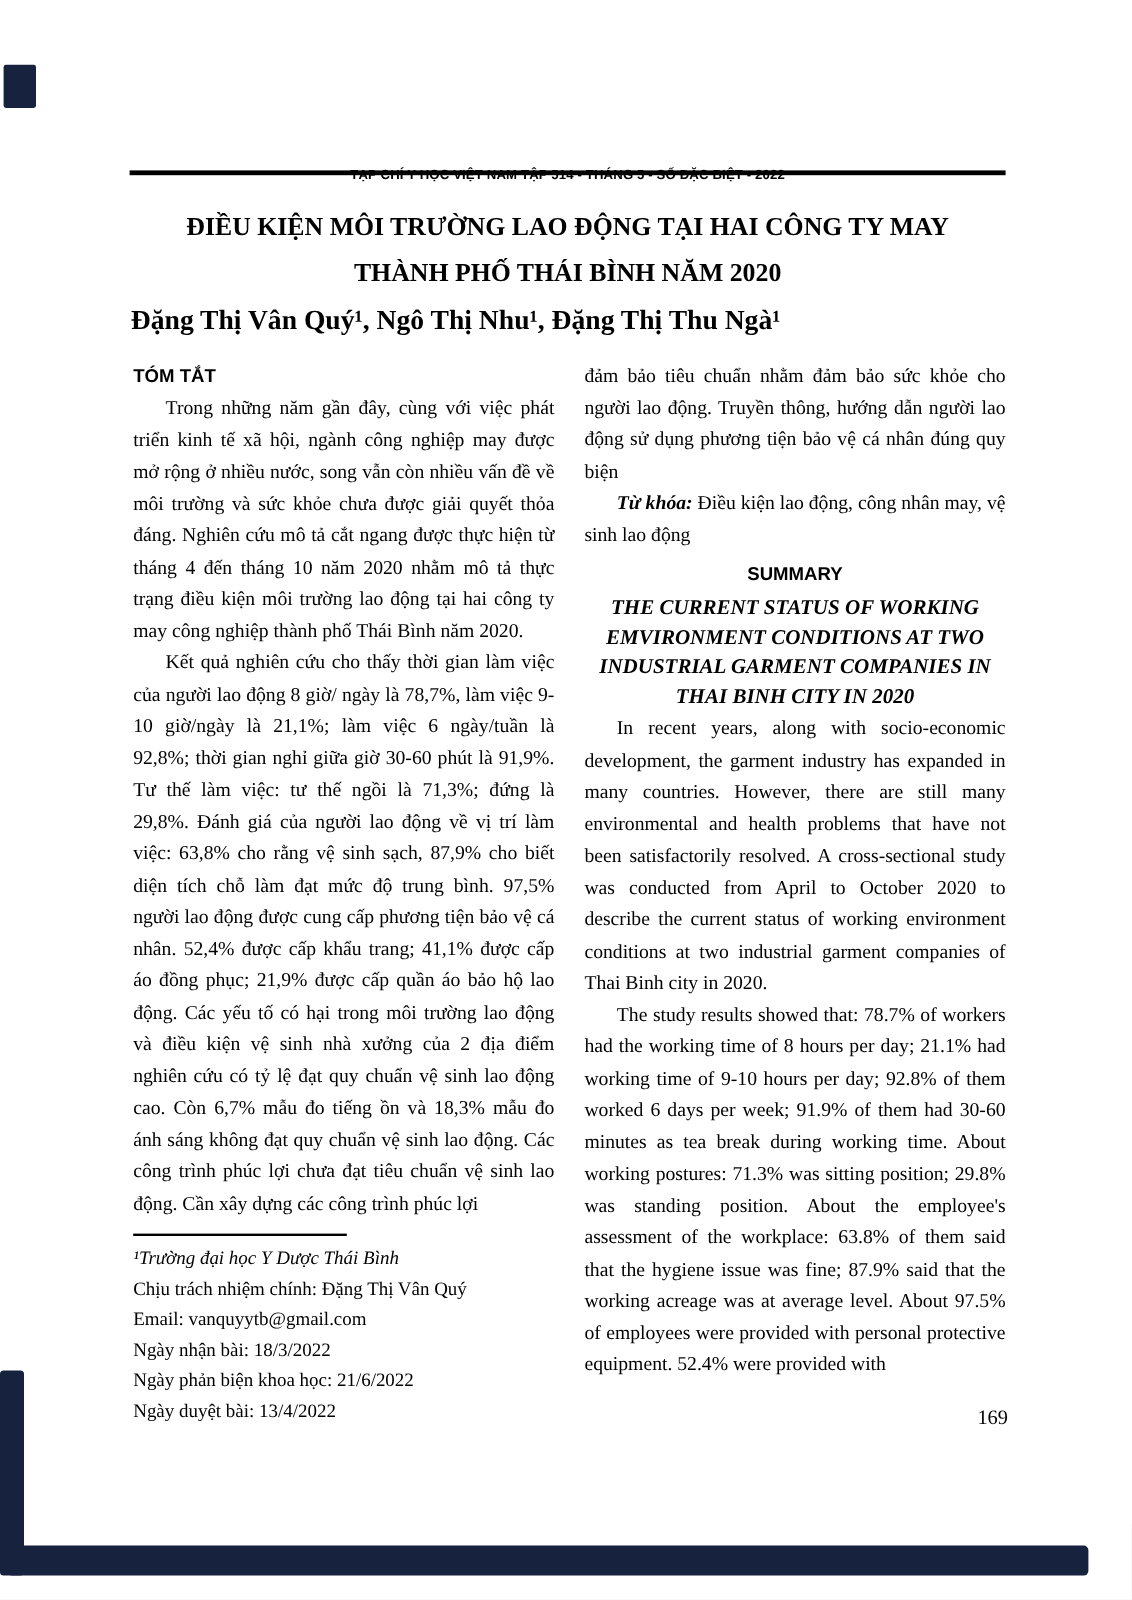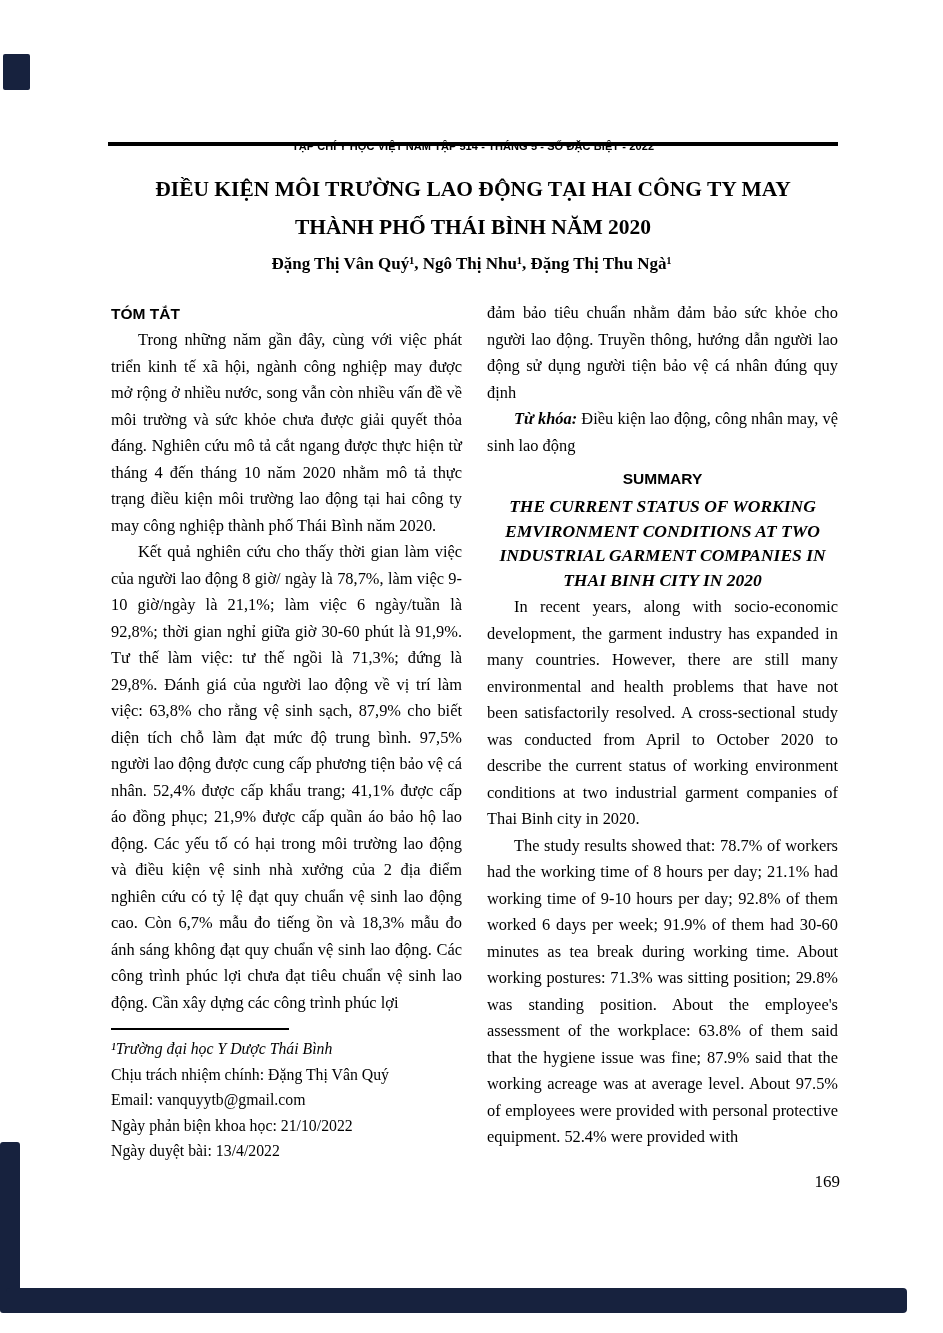--- a/index.html
+++ b/index.html
@@ -44,21 +44,21 @@
     position: absolute; top: 142px; left: 108px; width: 730px;
     height: 3.5px; background: #000;
   }
   .article-title {
     position: absolute; top: 170px; left: 109px; width: 728px;
     text-align: center; font-weight: bold; font-size: 21.5px;
     line-height: 38px;
   }
   .authors-line {
     position: absolute; top: 254px; left: 109px; width: 725px;
-    text-align: center; font-weight: bold; font-size: 17px; font-family: Liberation Serif, serif;
+    text-align: left; font-weight: bold; font-size: 23px; font-family: Liberation Serif, serif;
   }
   .columns {
     position: absolute; top: 300px; left: 111px; width: 727px;
     display: flex; gap: 25px; justify-content: flex-end;
   }
   .col {
     width: 351px; flex: 0 0 351px;
     font-size: 16.4px; line-height: 26.5px;
     text-align: justify;
   }
@@ -124,27 +124,28 @@
     <div class="col">
       <div class="section-heading">TÓM TẮT</div>
       <p class="body-para">Trong những năm gần đây, cùng với việc phát triển kinh tế xã hội, ngành công nghiệp may được mở rộng ở nhiều nước, song vẫn còn nhiều vấn đề về môi trường và sức khỏe chưa được giải quyết thỏa đáng. Nghiên cứu mô tả cắt ngang được thực hiện từ tháng 4 đến tháng 10 năm 2020 nhằm mô tả thực trạng điều kiện môi trường lao động tại hai công ty may công nghiệp thành phố Thái Bình năm 2020.</p>
       <p class="body-para">Kết quả nghiên cứu cho thấy thời gian làm việc của người lao động 8 giờ/ ngày là 78,7%, làm việc 9-10 giờ/ngày là 21,1%; làm việc 6 ngày/tuần là 92,8%; thời gian nghỉ giữa giờ 30-60 phút là 91,9%. Tư thế làm việc: tư thế ngồi là 71,3%; đứng là 29,8%. Đánh giá của người lao động về vị trí làm việc: 63,8% cho rằng vệ sinh sạch, 87,9% cho biết diện tích chỗ làm đạt mức độ trung bình. 97,5% người lao động được cung cấp phương tiện bảo vệ cá nhân. 52,4% được cấp khẩu trang; 41,1% được cấp áo đồng phục; 21,9% được cấp quần áo bảo hộ lao động. Các yếu tố có hại trong môi trường lao động và điều kiện vệ sinh nhà xưởng của 2 địa điểm nghiên cứu có tỷ lệ đạt quy chuẩn vệ sinh lao động cao. Còn 6,7% mẫu đo tiếng ồn và 18,3% mẫu đo ánh sáng không đạt quy chuẩn vệ sinh lao động. Các công trình phúc lợi chưa đạt tiêu chuẩn vệ sinh lao động. Cần xây dựng các công trình phúc lợi</p>
 
       <div class="footnote">
         <div class="footnote-rule"></div>
         <div class="footnote-affiliation">¹Trường đại học Y Dược Thái Bình</div>
         <div>Chịu trách nhiệm chính: Đặng Thị Vân Quý</div>
         <div>Email: vanquyytb@gmail.com</div>
-        <div>Ngày phản biện khoa học: 21/10/2022</div>
+        <div>Ngày nhận bài: 18/3/2022</div>
+        <div>Ngày phản biện khoa học: 21/6/2022</div>
         <div>Ngày duyệt bài: 13/4/2022</div>
       </div>
     </div>
 
     <div class="col">
-      <p class="cont-para">đảm bảo tiêu chuẩn nhằm đảm bảo sức khỏe cho người lao động. Truyền thông, hướng dẫn người lao động sử dụng người tiện bảo vệ cá nhân đúng quy định</p>
+      <p class="cont-para">đảm bảo tiêu chuẩn nhằm đảm bảo sức khỏe cho người lao động. Truyền thông, hướng dẫn người lao động sử dụng phương tiện bảo vệ cá nhân đúng quy biện</p>
       <p class="keywords-para"><span class="keywords-label">Từ khóa:</span><span> Điều kiện lao động, công nhân may, vệ sinh lao động</span></p>
 
       <div class="summary-heading">SUMMARY</div>
       <div class="english-title">THE CURRENT STATUS OF WORKING EMVIRONMENT CONDITIONS AT TWO INDUSTRIAL GARMENT COMPANIES IN THAI BINH CITY IN 2020</div>
 
       <p class="body-para">In recent years, along with socio-economic development, the garment industry has expanded in many countries. However, there are still many environmental and health problems that have not been satisfactorily resolved. A cross-sectional study was conducted from April to October 2020 to describe the current status of working environment conditions at two industrial garment companies of Thai Binh city in 2020.</p>
       <p class="body-para">The study results showed that: 78.7% of workers had the working time of 8 hours per day; 21.1% had working time of 9-10 hours per day; 92.8% of them worked 6 days per week; 91.9% of them had 30-60 minutes as tea break during working time. About working postures: 71.3% was sitting position; 29.8% was standing position. About the employee's assessment of the workplace: 63.8% of them said that the hygiene issue was fine; 87.9% said that the working acreage was at average level. About 97.5% of employees were provided with personal protective equipment. 52.4% were provided with</p>
     </div>
 
   </div>

